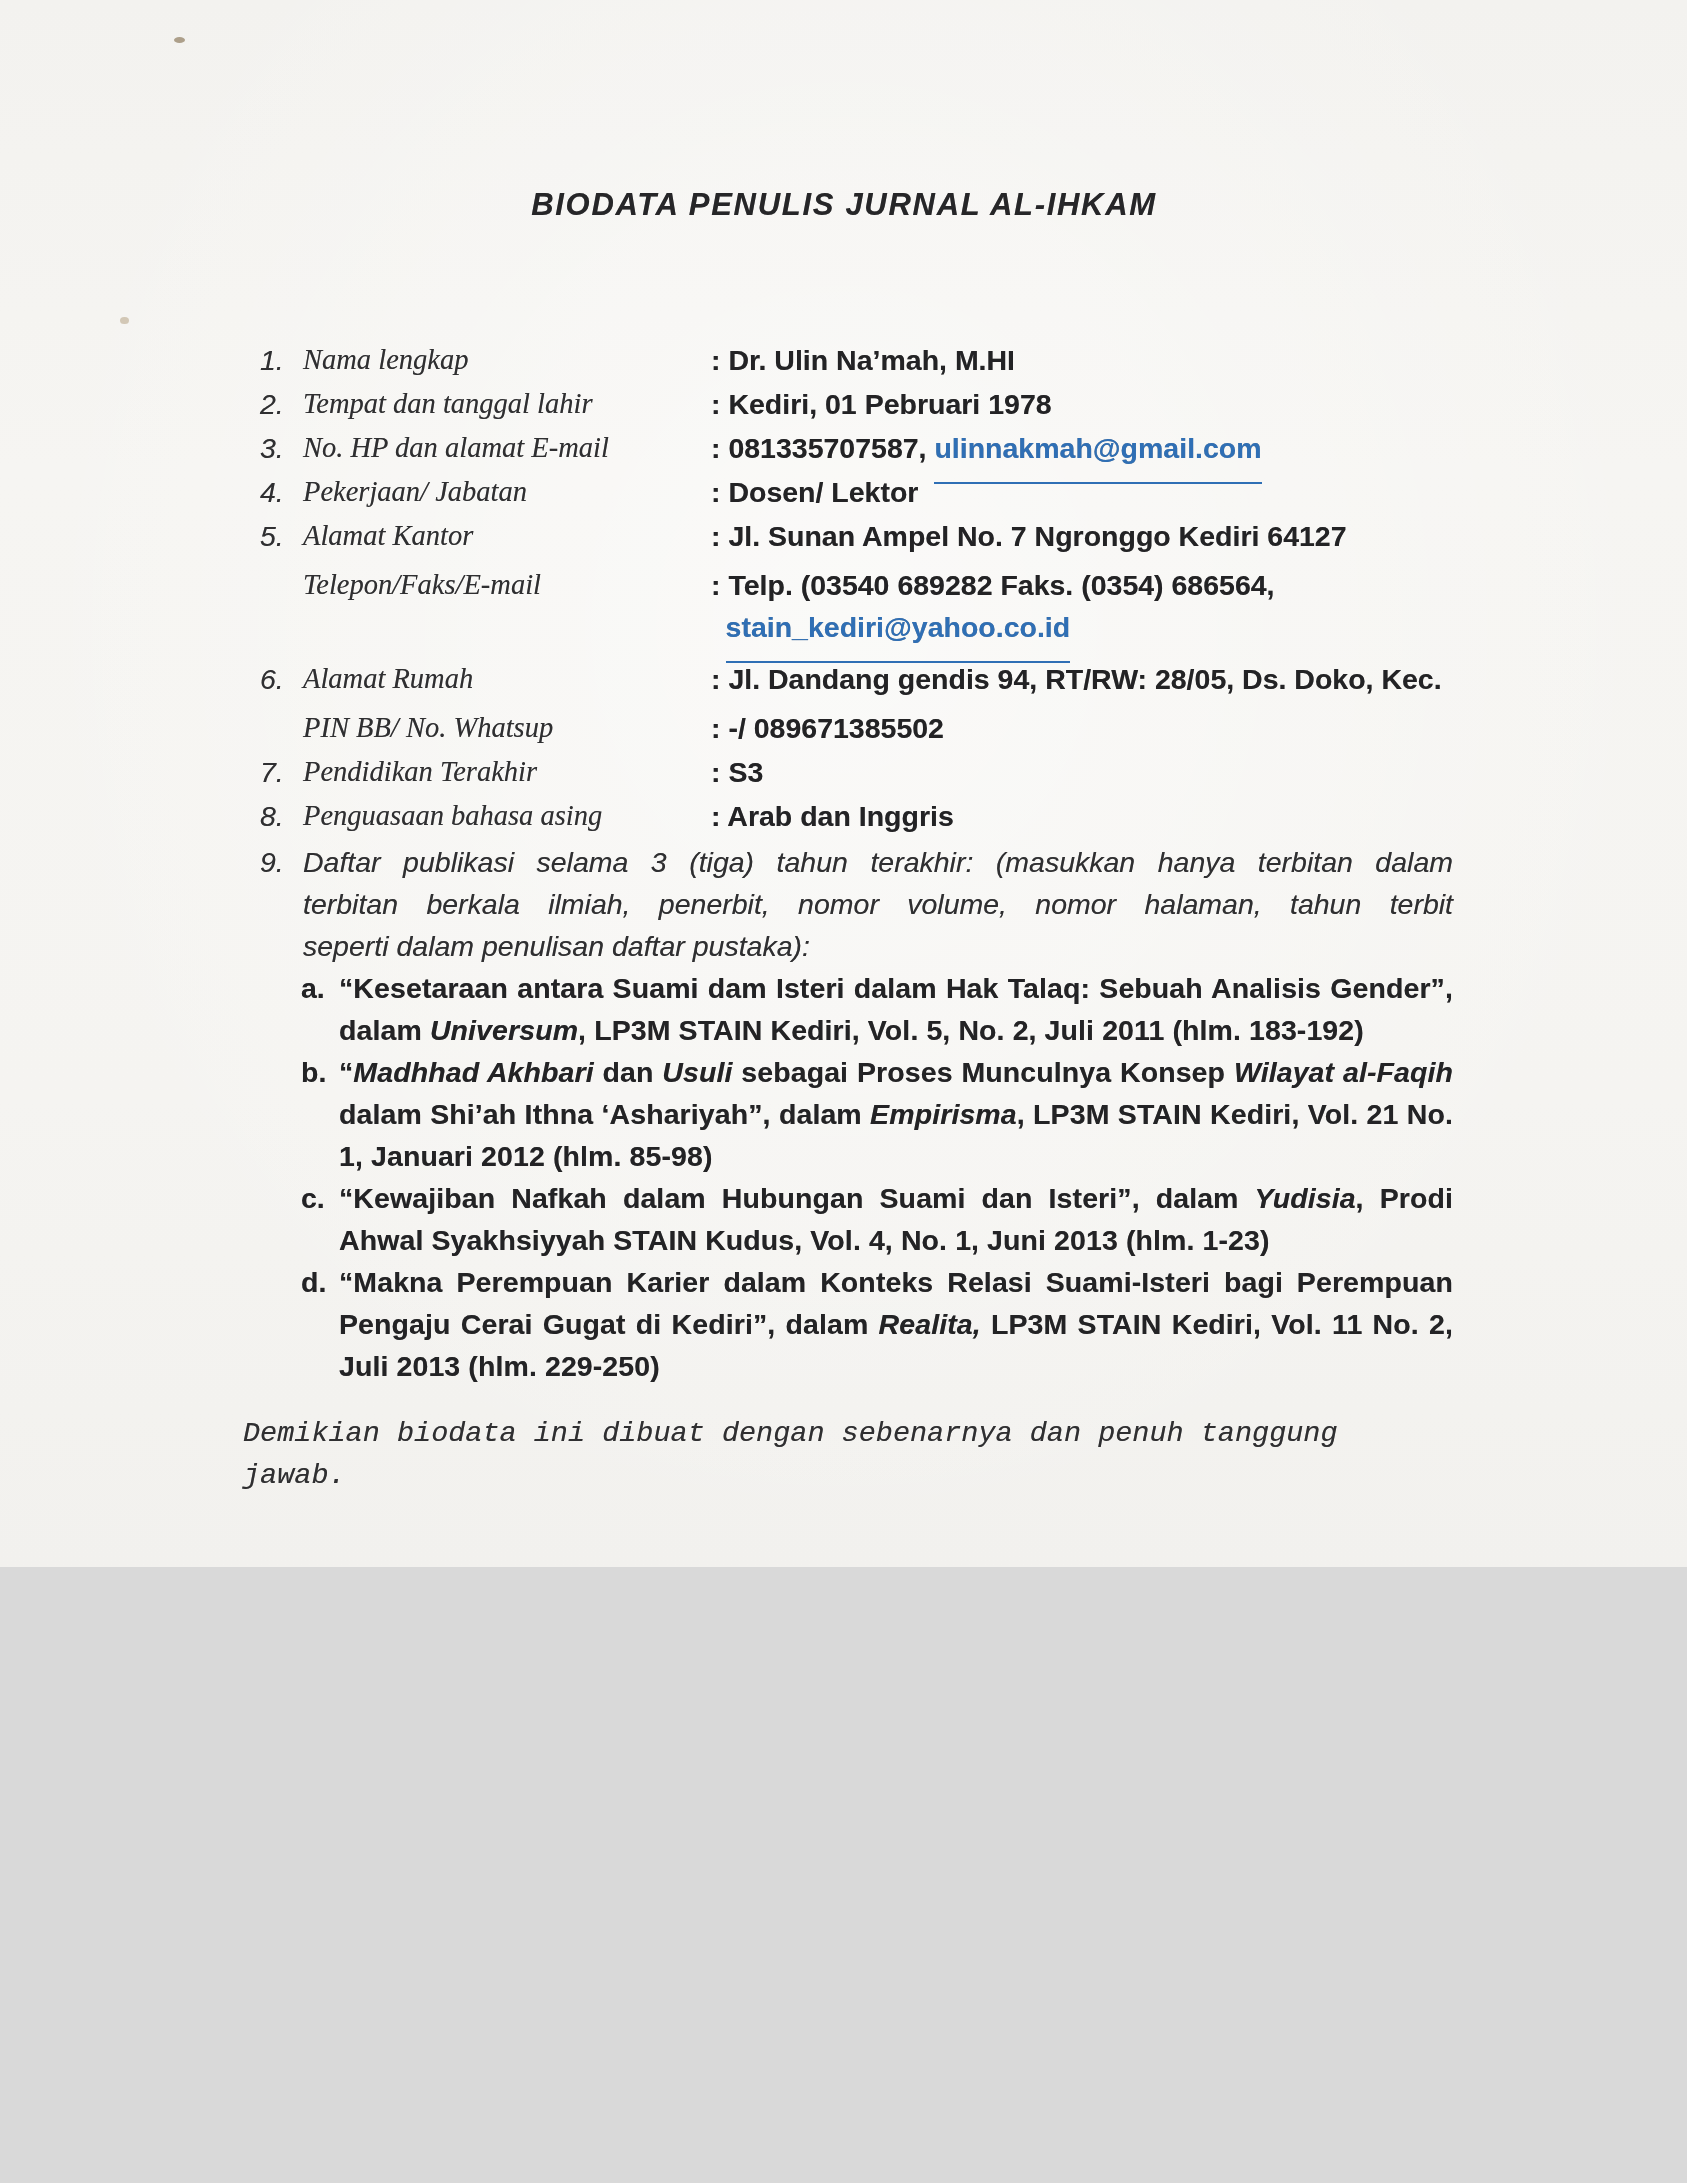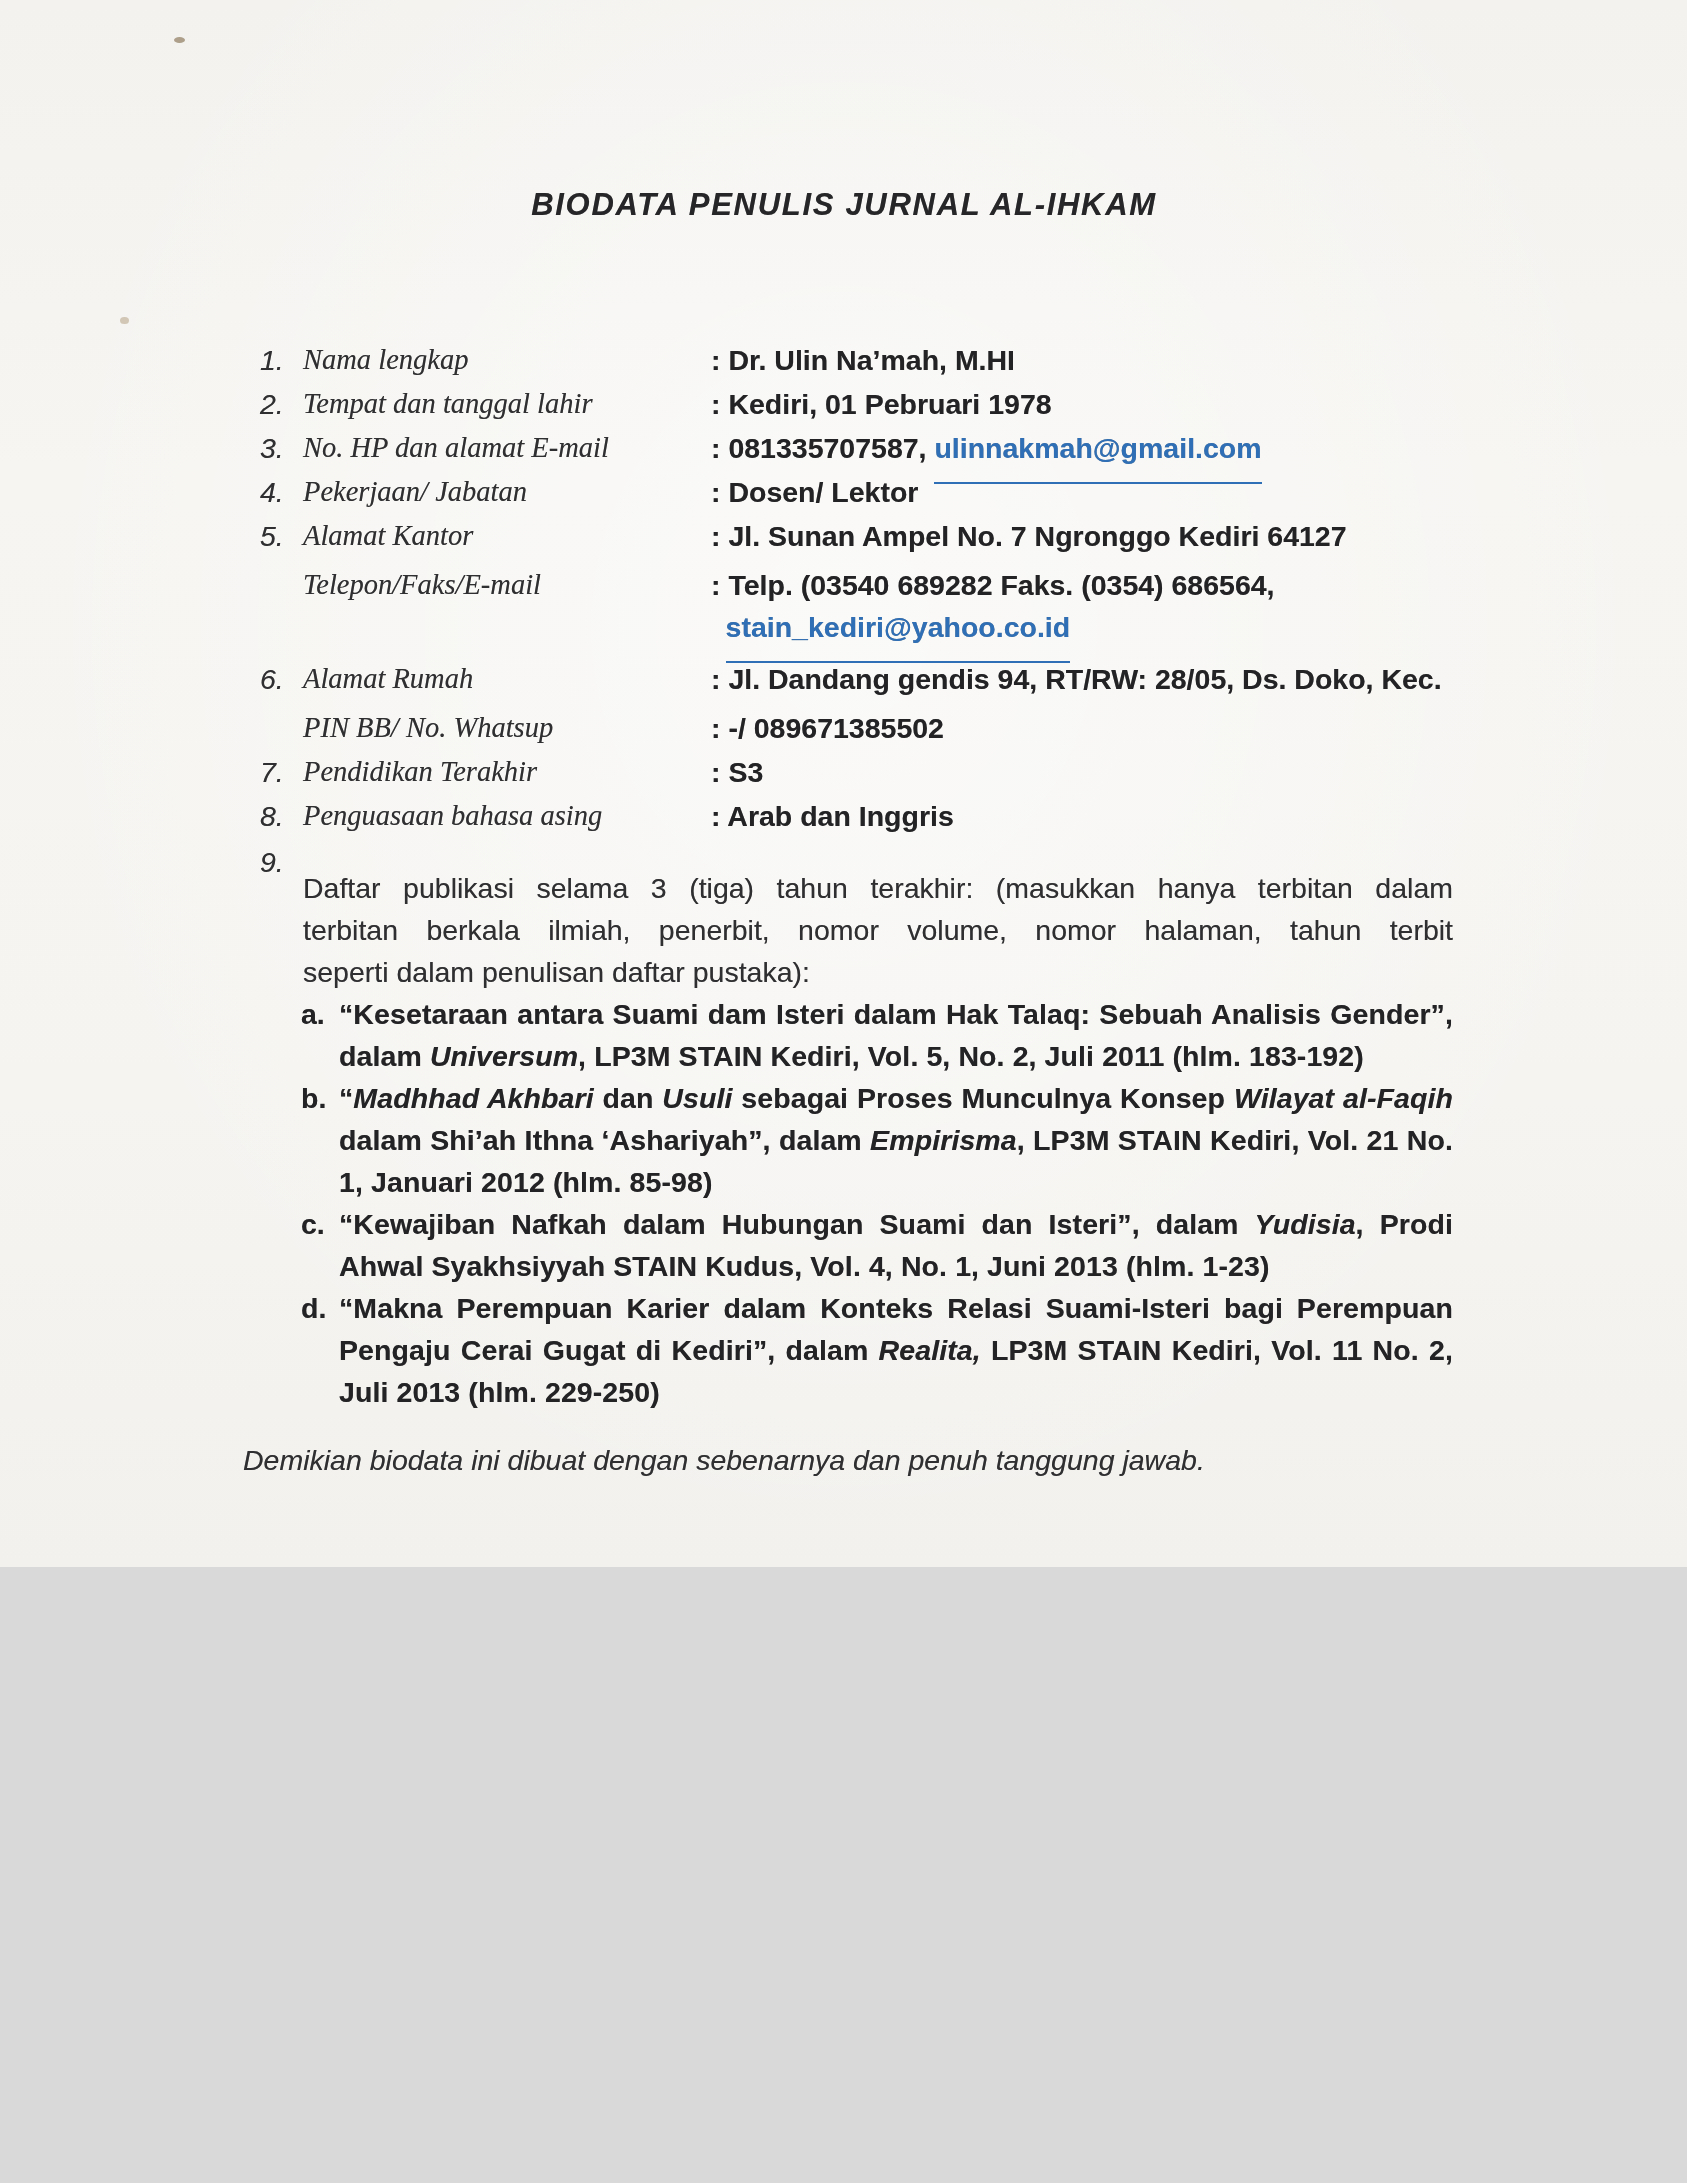--- a/index.html
+++ b/index.html
@@ -28,27 +28,27 @@
   .label{width:408px;font-style:italic;color:#2f2f31;flex:none;font-family:Liberation Serif, serif;}
   .value{flex:1;font-weight:700;color:#232325;}
   .vline{white-space:nowrap;}
   .vline.cont{padding-left:14.6px;}
   .link{
     color:#2f6fb5;text-decoration:none;
     border-bottom:2.7px solid #2f6fb5;padding-bottom:18px;
     font-weight:700;
   }
   .item9{display:flex;margin-top:4px;}
-  .item9 .par{width:1150px;color:#2f2f31;line-height:42px;margin-top:26px;}
+  .item9 .par{width:1150px;font-style:italic;color:#2f2f31;line-height:42px;}
   .jline{text-align:justify;text-align-last:justify;}
   .pubs{margin-left:58px;line-height:42px;}
   .pub{display:flex;align-items:flex-start;}
   .pub-letter{width:38px;flex:none;font-weight:700;color:#232325;}
   .pub-text{flex:1;text-align:justify;font-weight:700;color:#232325;letter-spacing:0.1px;}
-  .closing{margin-top:26.5px;font-style:italic;color:#2f2f31;line-height:42px;}
+  .closing{margin-top:26.5px;font-style:italic;color:#2f2f31;line-height:42px;font-family:Liberation Mono, monospace;}
   .sig{margin-top:80px;margin-left:744px;line-height:42px;}
   .sig-line{font-weight:700;color:#232325;}
   .scribble{display:block;margin:8px 0 0 158px;}
   .speck{position:absolute;border-radius:50%;}
   .speck.s1{left:174px;top:37px;width:10.6px;height:6px;background:#a09178;opacity:.85;}
   .speck.s2{left:120px;top:317px;width:8.6px;height:7.3px;background:#c9bca6;opacity:.8;}
   .speck.s3{left:1093px;top:2058px;width:8px;height:10px;background:#7d5430;opacity:.95;}
   .speck.s4{left:711px;top:2151px;width:8px;height:5.3px;background:#9a9a98;opacity:.6;}
   .speck.s5{left:947px;top:2049px;width:3.3px;height:9.3px;background:#b9b9b6;opacity:.6;border-radius:1.3px;transform:rotate(20deg);}
 </style>

